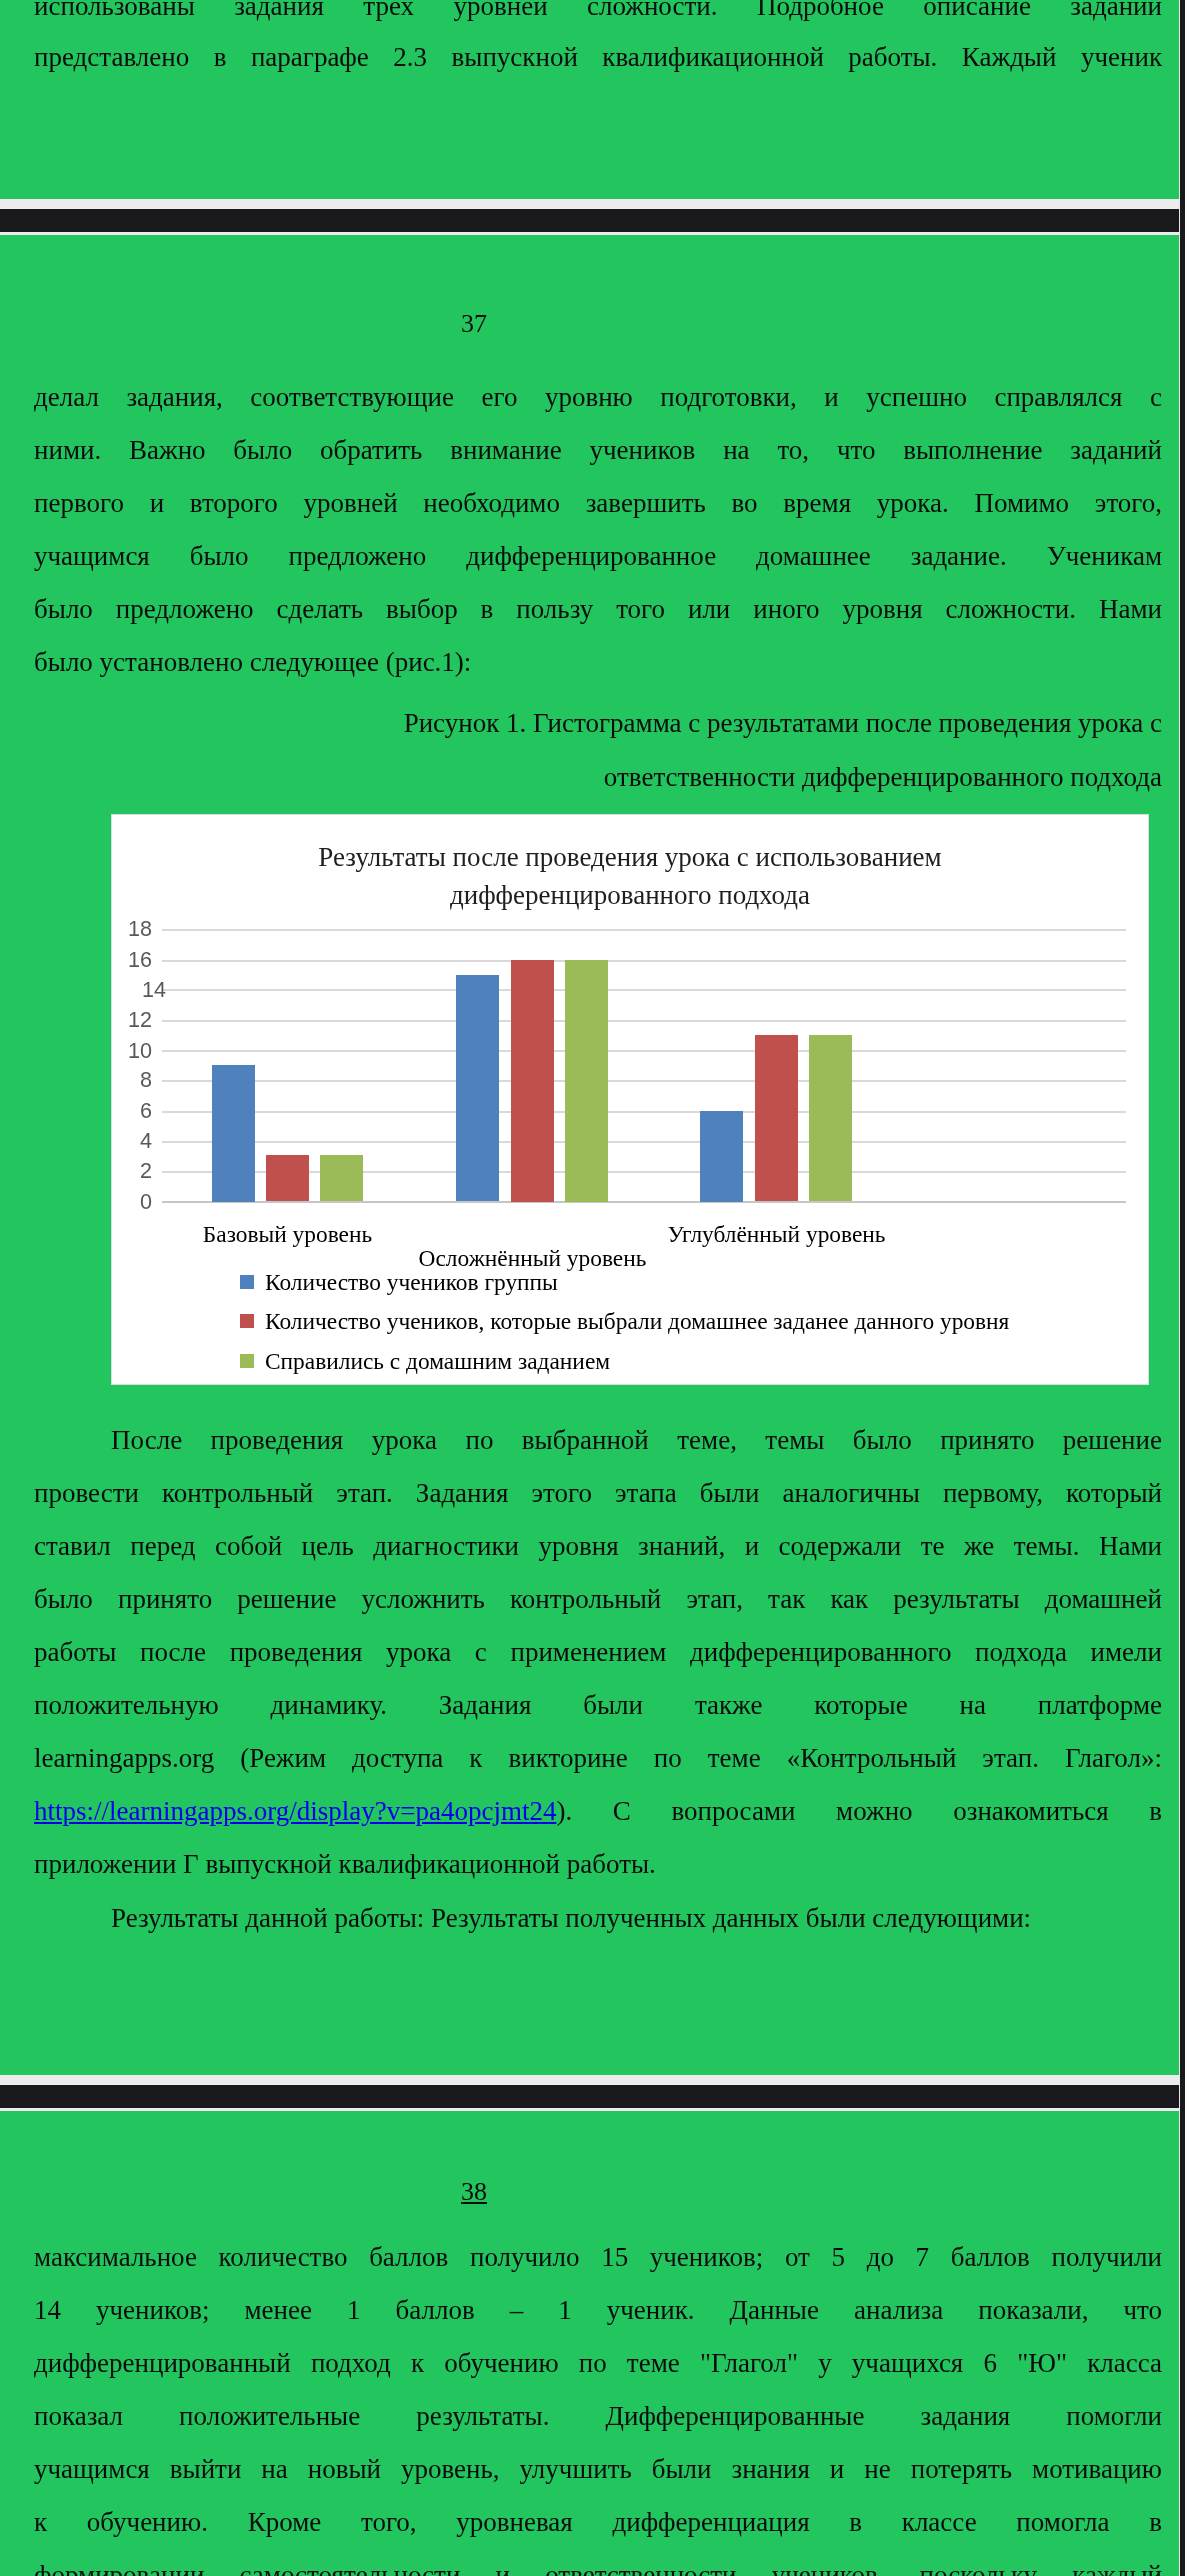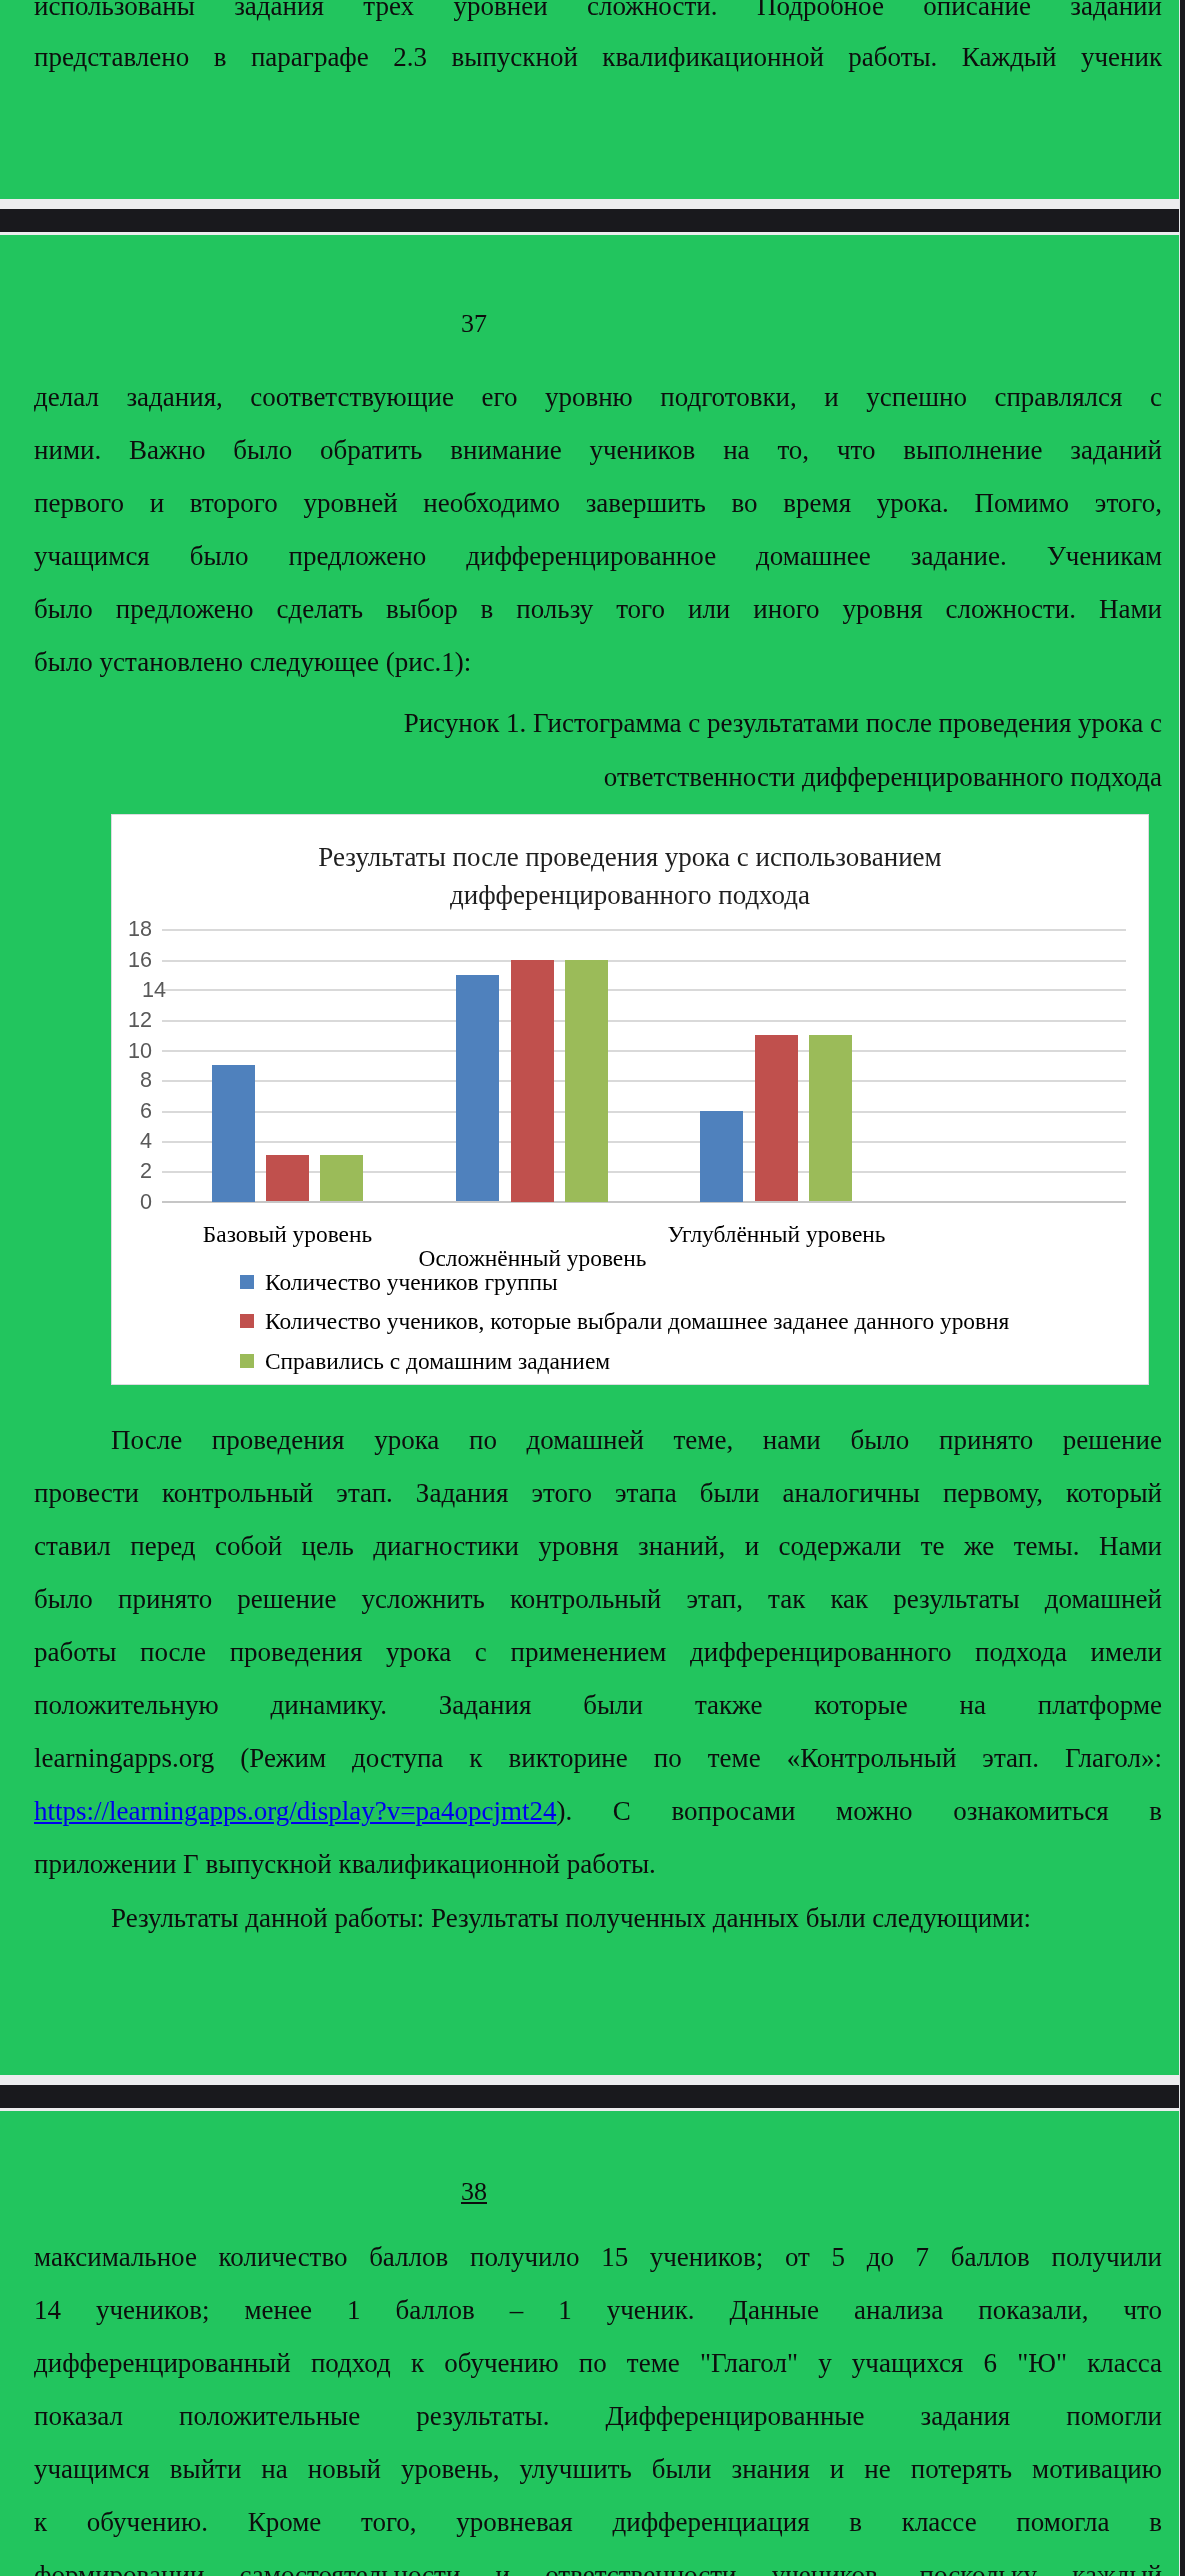--- a/index.html
+++ b/index.html
@@ -140,21 +140,21 @@
         <div class="legend-swatch" style="left: 128px; top: 460px; background: rgb(79, 129, 189);"></div>
         <div class="legend-label" style="left: 153px; top: 454px;">Количество учеников группы</div>
         <div class="legend-swatch" style="left: 128px; top: 499px; background: rgb(192, 80, 77);"></div>
         <div class="legend-label" style="left: 153px; top: 493px;">Количество учеников, которые выбрали домашнее заданее данного уровня</div>
         <div class="legend-swatch" style="left: 128px; top: 539px; background: rgb(155, 187, 89);"></div>
         <div class="legend-label" style="left: 153px; top: 533px;">Справились с домашним заданием</div>
       </div>
   </div>
 
   <div class="textblock" style="top:1414px;">
-    <div class="tline indent">После проведения урока по домашней теме, нами было принято решение</div>
+    <div class="tline indent">После проведения урока по выбранной теме, темы было принято решение</div>
     <div class="tline">провести контрольный этап. Задания этого этапа были аналогичны первому, который</div>
     <div class="tline">ставил перед собой цель диагностики уровня знаний, и содержали те же темы. Нами</div>
     <div class="tline">было принято решение усложнить контрольный этап, так как результаты домашней</div>
     <div class="tline">работы после проведения урока с применением дифференцированного подхода имели</div>
     <div class="tline">положительную динамику. Задания были также которые на платформе</div>
     <div class="tline">learningapps.org (Режим доступа к викторине по теме «Контрольный этап. Глагол»:</div>
     <div class="tline"><a class="doclink">https://learningapps.org/display?v=pa4opcjmt24</a><span>). С вопросами можно ознакомиться в</span></div>
     <div class="lline">приложении Г выпускной квалификационной работы.</div>
   </div>
 

